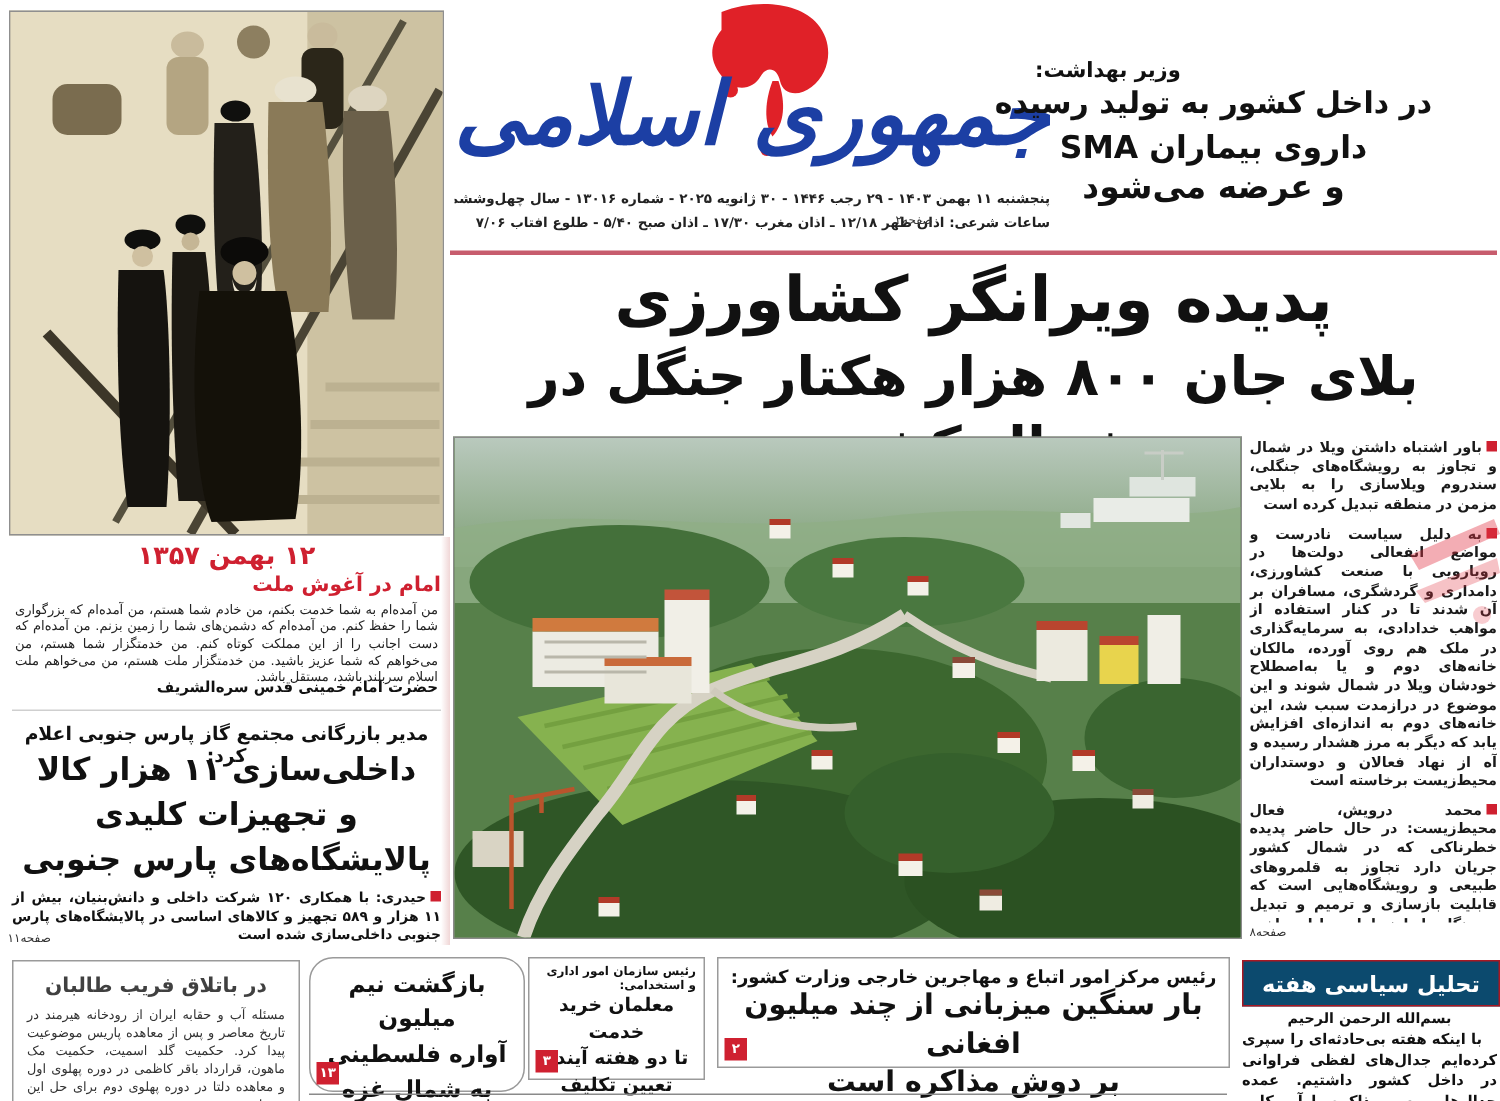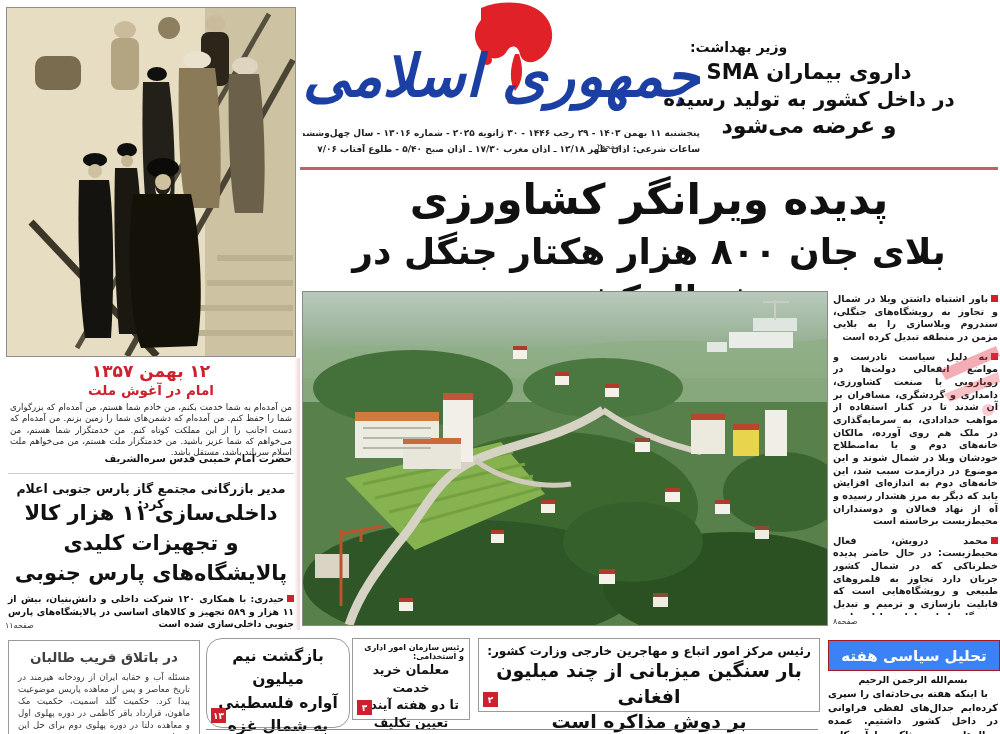--- a/index.html
+++ b/index.html
@@ -47,21 +47,21 @@
   .leadcol p{margin:0 0 7px 0;}
   .sq{display:inline-block;width:7px;height:7px;background:#cf2030;margin-left:3px;}
   .lead-pageref{left:833px;top:617px;font-size:8px;color:#333;}
   .stamp{left:938px;top:336px;width:62px;height:96px;opacity:.5;pointer-events:none;}
 
   .fold-shadow{left:294px;top:358px;width:6px;height:272px;
     background:linear-gradient(to left, rgba(205,120,120,.30), rgba(205,120,120,0));}
 
   
   .ann-date{left:8px;top:361px;width:286px;text-align:center;color:#cf2030;font-weight:bold;font-size:17px;}
-  .ann-title{left:8px;top:382px;width:286px;text-align:center;color:#cf2030;font-weight:bold;font-size:13.5px;}
+  .ann-title{left:8px;top:382px;width:286px;text-align:right;color:#cf2030;font-weight:bold;font-size:13.5px;}
   .ann-quote{left:10px;top:402px;width:282px;font-size:8.7px;line-height:1.3;text-align:justify;color:#222;}
   .ann-attr{left:10px;top:453px;width:282px;font-size:10px;font-weight:bold;text-align:right;}
   .left-div{left:8px;top:473px;width:286px;height:0;border-top:1px solid #cfcfcf;}
 
   
   .pars-kicker{left:8px;top:481px;width:286px;text-align:center;font-weight:bold;font-size:12.5px;}
   .pars-h{left:8px;width:286px;text-align:center;font-weight:bold;font-size:21px;line-height:1.3;}
   .pars-h1{top:500px;}
   .pars-h2{top:530px;}
   .pars-h3{top:560px;}
@@ -82,21 +82,21 @@
   .te-kicker{font-size:8px;font-weight:bold;text-align:right;padding:4px 5px 0 5px;}
   .te-line{text-align:center;font-weight:bold;font-size:12.5px;line-height:1.4;}
 
   .afghan{left:478px;top:638px;width:340px;height:72px;}
   .af-kicker{text-align:center;font-weight:bold;font-size:12px;padding-top:5px;}
   .af-line{text-align:center;font-weight:bold;font-size:19px;line-height:1.35;}
 
   .pnum{position:absolute;left:4px;bottom:4px;width:15px;height:15px;background:#cf2030;
     color:#fff;font-size:9px;font-weight:bold;display:flex;align-items:center;justify-content:center;}
 
-  .banner{left:828px;top:640px;width:170px;height:29px;background:#3b82f6;border:1px solid #a81722;
+  .banner{left:828px;top:640px;width:170px;height:29px;background:#0c4a6e;border:1px solid #a81722;
     color:#fff;font-weight:bold;font-size:15px;display:flex;align-items:center;justify-content:center;}
   .basmala{left:828px;top:674px;width:170px;text-align:center;font-weight:bold;font-size:9.5px;}
   .wa-body{left:828px;top:687px;width:170px;height:47px;overflow:hidden;
     font-size:9.8px;font-weight:bold;line-height:1.4;text-align:justify;text-indent:10px;}
 
   .bottom-rule{left:206px;top:729px;width:612px;height:0;border-top:1px solid #8a8a8a;}
 </style>
 </head>
 <body>
 
@@ -152,22 +152,22 @@
       </g>
       <text x="197" y="94" text-anchor="middle" font-family="DejaVu Sans, sans-serif" font-size="58" font-weight="bold" font-style="italic" fill="#1c3fa4">جمهوری اسلامی</text>
     </svg>
   </div>
 
   <div class="abs dateline dl1">پنجشنبه ۱۱ بهمن ۱۴۰۳ - ۲۹ رجب ۱۴۴۶ - ۳۰ ژانویه ۲۰۲۵ - شماره ۱۳۰۱۶ - سال چهل‌وششم - ۱۲ صفحه - ۱۰۰۰۰ تومان</div>
   <div class="abs dateline dl2">ساعات شرعی: اذان ظهر ۱۲/۱۸ ـ اذان مغرب ۱۷/۳۰ ـ اذان صبح ۵/۴۰ - طلوع آفتاب ۷/۰۶</div>
 
   <div class="abs health">
     <div class="h-kicker">وزیر بهداشت:</div>
+    <div class="h-l h-l2">در داخل کشور به تولید رسیده</div>
     <div class="h-l h-l1">داروی بیماران SMA</div>
-    <div class="h-l h-l2">در داخل کشور به تولید رسیده</div>
     <div class="h-l h-l3">و عرضه می‌شود</div>
   </div>
   <div class="abs h-page">صفحه۲</div>
 
   <div class="abs red-rule"></div>
 
   <h1 class="abs lead1" style="margin:0;">پدیده ویرانگر کشاورزی</h1>
   <h1 class="abs lead2" style="margin:0;">بلای جان ۸۰۰ هزار هکتار جنگل در شمال کشور</h1>
 
   <figure class="abs aerial">

